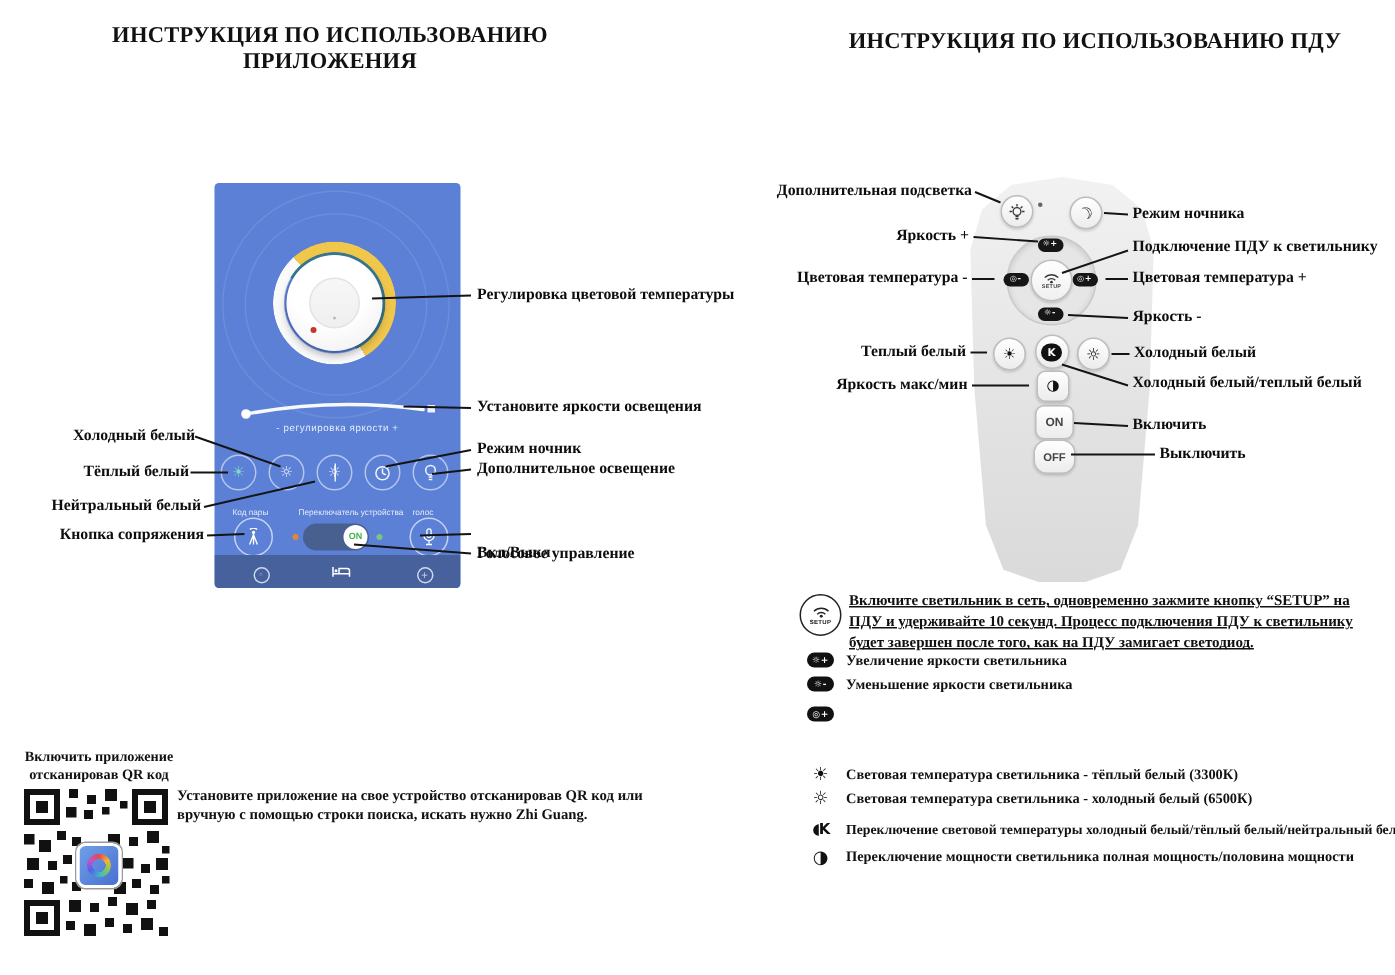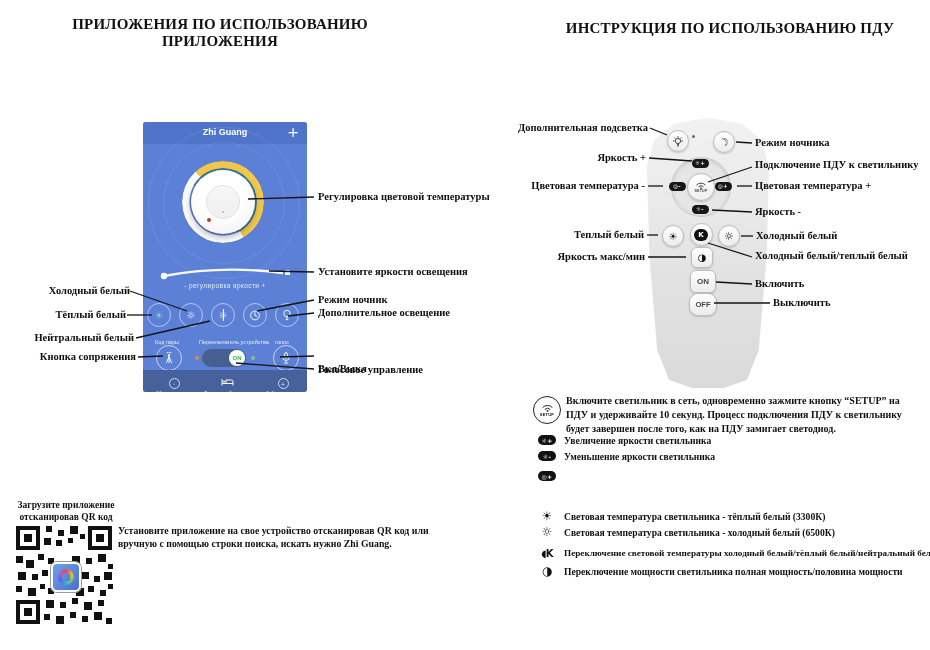--- a/index.html
+++ b/index.html
@@ -61,21 +61,21 @@
   .setup-btn{position:absolute;left:44px;top:55px;width:26px;height:26px;border-radius:50%;
     background:linear-gradient(#fff,#f0f0f0);border:1px solid #bdbdbd;box-shadow:0 1px 2px rgba(0,0,0,.2);
     display:flex;flex-direction:column;align-items:center;justify-content:center;}
   .setup-txt{font:700 3.6px "Liberation Sans",sans-serif;color:#444;letter-spacing:.2px;}
   .ck-disc{display:flex;align-items:center;justify-content:center;width:14px;height:12px;border-radius:7px;background:#111;color:#fff;font:700 7px "DejaVu Sans",sans-serif;}
   .onoff{font:700 8px "Liberation Sans",sans-serif;color:#444;}
   
   .setup-note-icon{position:absolute;left:533px;top:396px;width:26px;height:26px;border-radius:50%;
     border:1.6px solid #222;display:flex;flex-direction:column;align-items:center;justify-content:center;}
   .setup-note-icon .setup-txt{font-size:4px;color:#111;}
-  .setup-note{position:absolute;left:566px;top:394px;width:354px;font:600 10px "Liberation Serif",serif;line-height:1.42;}
+  .setup-note{position:absolute;left:566px;top:394px;width:354px;font:600 10px "Liberation Serif",serif;line-height:1.42;text-decoration:underline;}
   .legend-row{position:absolute;left:534px;height:16px;display:flex;align-items:center;}
   .legend-ico{width:26px;display:flex;align-items:center;justify-content:center;flex:none;}
   .lpill{display:inline-flex;align-items:center;justify-content:center;width:18px;height:10px;border-radius:5px;
     background:#111;color:#fff;font:700 6px "DejaVu Sans",sans-serif;letter-spacing:.4px;}
   .lsun{font:400 12px "DejaVu Sans",sans-serif;color:#111;line-height:1;}
   .lck{font:700 10px "DejaVu Sans",sans-serif;color:#111;letter-spacing:-1px;}
   .legend-text{font:600 9.6px "Liberation Serif",serif;white-space:nowrap;margin-left:4px;}
   
   .qr-caption{position:absolute;left:8px;top:500px;width:116px;text-align:center;font:600 9.5px "Liberation Serif",serif;line-height:1.25;}
   .qr{position:absolute;left:14px;top:524px;width:100px;height:102px;}
@@ -87,32 +87,28 @@
     -webkit-mask:radial-gradient(closest-side,transparent 55%,#000 56%);
     mask:radial-gradient(closest-side,transparent 55%,#000 56%);}
   .fpara{position:absolute;left:118px;width:336px;font:600 9.8px "Liberation Serif",serif;line-height:1.35;}
 </style>
 </head>
 <body>
 
 <div class="page">
 
   <div class="title" style="left:40px;top:16px;width:360px;">
-    <div>ПРИЛОЖЕНИЯ ПО ИСПОЛЬЗОВАНИЮ</div>
+    <div>ИНСТРУКЦИЯ ПО ИСПОЛЬЗОВАНИЮ</div>
     <div>ПРИЛОЖЕНИЯ</div>
   </div>
   <div class="title" style="left:540px;top:20px;width:380px;">
     <div>ИНСТРУКЦИЯ ПО ИСПОЛЬЗОВАНИЮ ПДУ</div>
   </div>
 
   <div class="phone">
-    <div class="phone-header">
-      <span class="ht">Zhi Guang</span>
-      <span class="plus">+</span>
-    </div>
 
     <div class="halo" style="left:5px;top:5px;width:150px;height:150px;"></div>
     <div class="halo" style="left:20px;top:20px;width:120px;height:120px;"></div>
     <div class="ring outer"></div>
     <div class="ring teal"></div>
     <div class="dial">
       <div class="dial-inner"></div>
       <div class="dot" style="left:16px;top:48px;width:4px;height:4px;background:#c0392b;"></div>
       <div class="dot" style="left:31px;top:41px;width:2px;height:2px;background:#bbb;"></div>
     </div>
@@ -306,21 +302,21 @@
     <span class="legend-text" style="font-size:9.2px;">Переключение световой температуры холодный белый/тёплый белый/нейтральный белый</span>
   </div>
   <div class="legend-row" style="top:563px;">
     <span class="legend-ico">
         <span class="lsun">◑</span>
       </span>
     <span class="legend-text">Переключение мощности светильника полная мощность/половина мощности</span>
   </div>
 
   <div class="qr-caption">
-    <div>Загрузите приложение</div>
+    <div>Включить приложение</div>
     <div>отсканировав QR код</div>
   </div>
   <div class="qr">
     <svg width="100" height="102" viewBox="0 0 100 102">
       <rect x="0" y="0" width="100" height="102" fill="#fff"></rect>
       <g fill="#111">
         <rect x="2" y="2" width="24" height="24"></rect>
           <rect x="6" y="6" width="16" height="16" fill="#fff"></rect>
           <rect x="10" y="10" width="8" height="8"></rect>
         <rect x="74" y="2" width="24" height="24"></rect>

